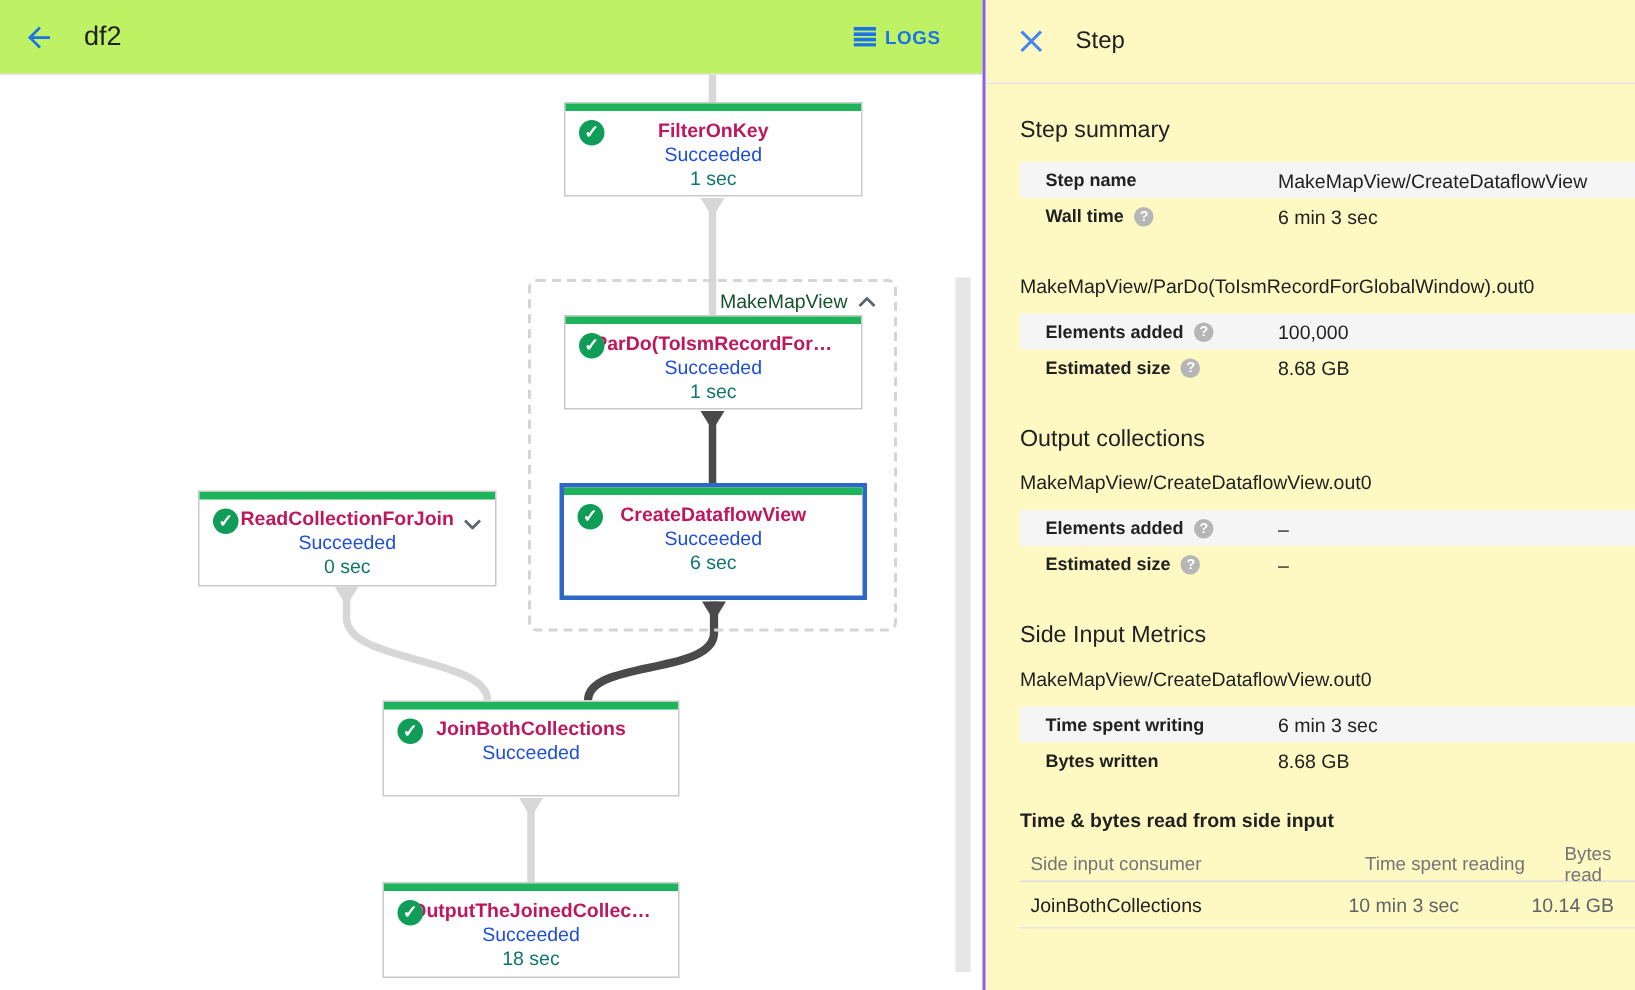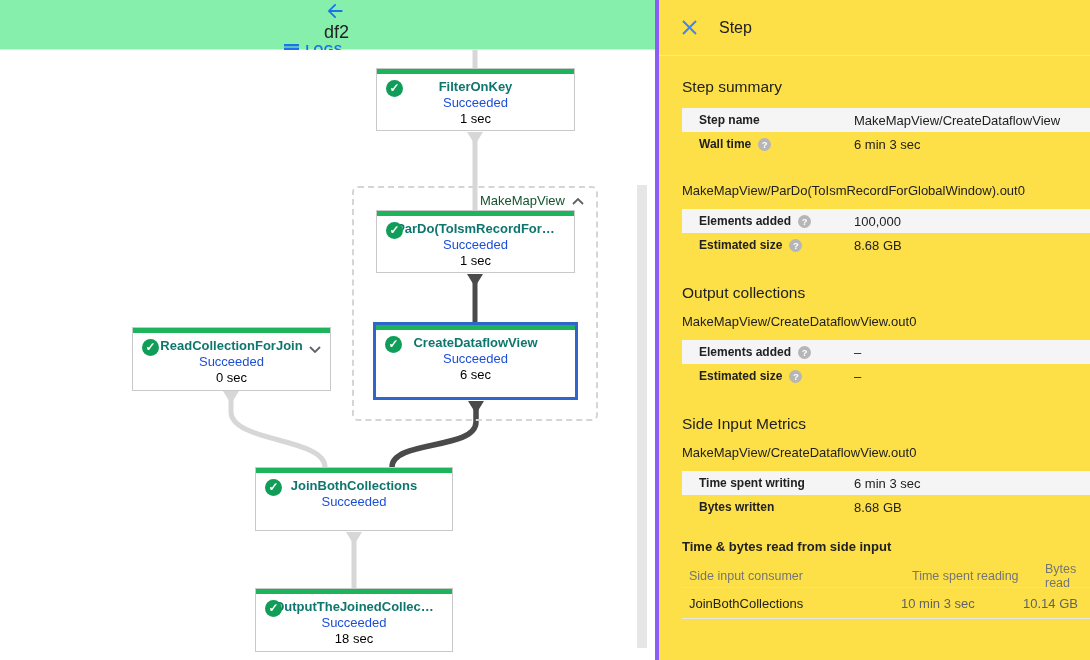--- a/index.html
+++ b/index.html
@@ -1,49 +1,49 @@
 <!DOCTYPE html>
 <html><head>
 <meta charset="utf-8">
 <style>
   html,body{margin:0;padding:0;}
   body{
     width:1090px;height:660px;position:relative;overflow:hidden;
     background:#fff;font-family:"Liberation Sans",sans-serif;color:#212121;
   }
   
-  .topbar{position:absolute;left:0;top:0;width:655px;height:50px;background:#86efac;
-    border-bottom:1px solid #e4e4e4;display:flex;align-items:center;box-sizing:border-box;flex-direction:column;}
+  .topbar{position:absolute;left:0;top:0;width:655px;height:50px;background:#bef264;
+    border-bottom:1px solid #e4e4e4;display:flex;align-items:center;box-sizing:border-box;}
   .back-btn{width:24px;height:24px;margin-left:14px;cursor:pointer;display:flex;align-items:center;justify-content:center;}
   .job-title{font-size:18px;color:#212121;margin-left:18px;}
   .spacer{flex:1;}
   .logs-btn{display:flex;align-items:center;color:#1a73e8;font-size:12.5px;font-weight:bold;
     letter-spacing:.4px;margin-right:28px;cursor:pointer;}
   .logs-btn svg{margin-right:6px;}
   
   .graph{position:absolute;left:0;top:50px;width:655px;height:610px;background:#fff;}
   .edges{position:absolute;left:0;top:0;}
   .group{position:absolute;left:352px;top:136px;width:246px;height:235px;
     border:2px dashed #d5d5d5;border-radius:6px;box-sizing:border-box;text-align:right;}
   .group-label{display:inline-flex;align-items:center;margin:5px 12px 0 0;font-size:13px;color:#14532d;cursor:pointer;}
   .group-label svg{margin-left:7px;margin-top:2px;}
   .node{position:absolute;background:#fff;border:1px solid #c9c9c9;box-sizing:border-box;
     text-align:center;font-size:13px;line-height:16px;padding-top:10px;cursor:pointer;}
   .node .bar{position:absolute;top:0;left:0;right:0;height:5px;background:#1db45b;}
   .node.selected{border:3px solid #2f66c9;}
-  .node .t{font-weight:bold;color:#0f766e;white-space:nowrap;overflow:hidden;}
+  .node .t{font-weight:bold;color:#be185d;white-space:nowrap;overflow:hidden;}
   .node .s{color:#1d4ed8;}
-  .node .d{color:#000000;}
+  .node .d{color:#0f766e;}
   .check{position:absolute;left:9px;top:11px;width:17px;height:17px;border-radius:50%;
     background:#0f9d58;color:#fff;font-size:12px;line-height:17px;font-weight:bold;text-align:center;}
   .node-chevron{position:absolute;right:9px;top:13px;}
   .scrollbar{position:absolute;left:637px;top:135px;width:10px;height:463px;background:#e6e6e6;}
   
-  .side{position:absolute;left:655px;top:0;width:435px;height:660px;background:#fde047;
-    border-left:4px solid #8b5cf6;box-sizing:border-box;overflow:hidden;}
+  .side{position:absolute;left:655px;top:0;width:435px;height:660px;background:#fef9c3;
+    border-left:2px solid #8b5cf6;box-sizing:border-box;overflow:hidden;}
   .side-header{height:55px;border-bottom:1px solid #e4e4e4;display:flex;align-items:center;}
   .close-btn{width:20px;height:20px;margin-left:20px;cursor:pointer;display:flex;align-items:center;justify-content:center;}
   .side-title{font-size:16px;color:#212121;margin-left:20px;}
   .side-content{padding:22px 0 0 23px;}
   .section{margin-bottom:27px;}
   .section h2{font-size:15.5px;font-weight:normal;color:#212121;margin:0 0 12px 0;}
   .subtitle{font-size:13px;color:#212121;margin:0 0 11px 0;}
   .kv{display:flex;align-items:center;height:24px;padding-left:17px;font-size:13px;margin-right:0;}
   .kv.alt{background:#f5f5f5;}
   .kv .lbl{width:155px;font-size:12px;font-weight:bold;color:#212121;display:flex;align-items:center;}

